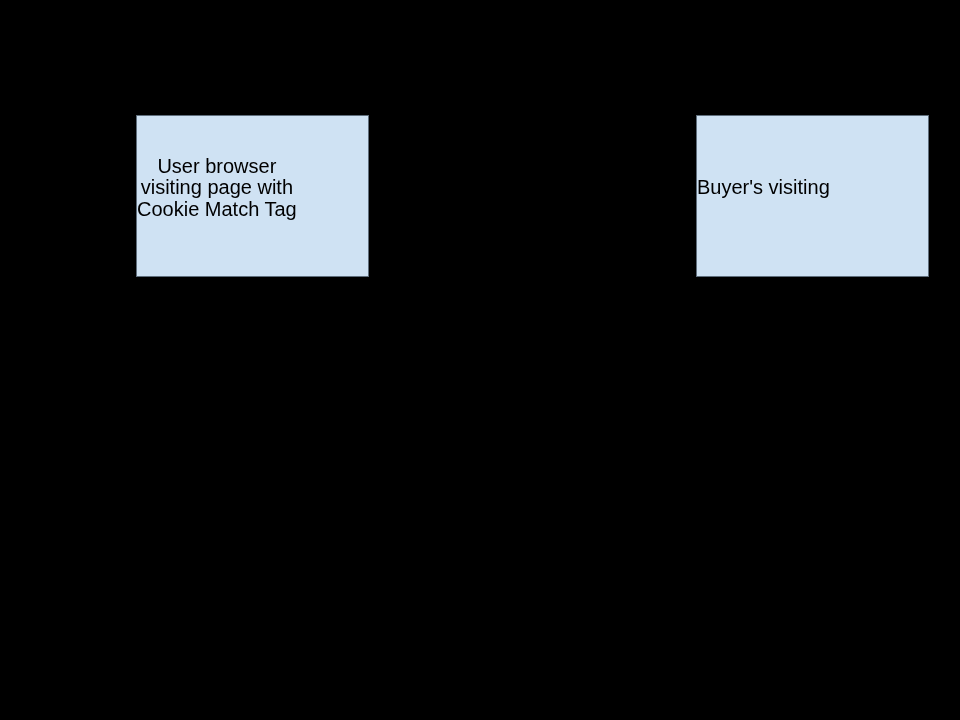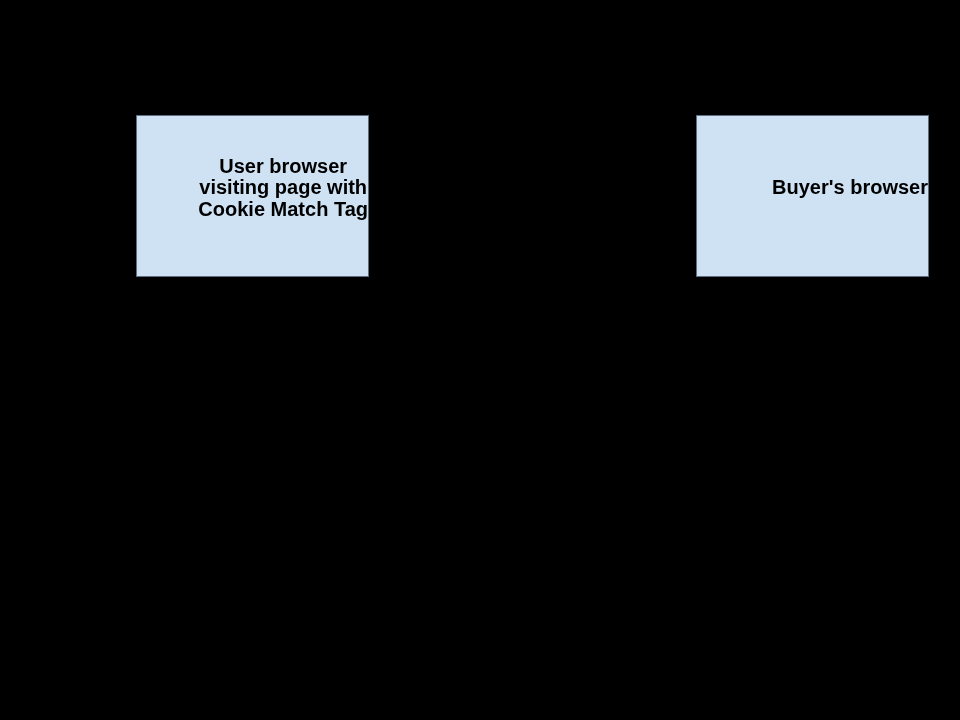--- a/index.html
+++ b/index.html
@@ -17,22 +17,21 @@
     background: var(--bg);
     overflow: hidden;
     font-family: "Liberation Sans", sans-serif;
   }
   .diagram-node {
     position: absolute;
     background: var(--box-fill);
     border: 1px solid var(--box-border);
     display: flex;
     align-items: center;
-    justify-content: flex-end;
-    font-weight: bold;
+    justify-content: flex-start;
   }
   .node-label {
     color: var(--text);
     font-size: 20px;
     line-height: 21.5px;
     text-align: center;
     white-space: pre-line;
     transform: translateY(-8px);
   }
   #node-user-browser   { left: 136px; top: 115px; width: 233px; height: 162px; }
@@ -44,17 +43,17 @@
 
 <div class="diagram-canvas" style="position:absolute; inset:0;">
 
   <div id="node-user-browser" class="diagram-node">
     <span class="node-label">User browser
 visiting page with
 Cookie Match Tag</span>
   </div>
 
   <div id="node-buyer-service" class="diagram-node">
-    <span class="node-label">Buyer's browser</span>
+    <span class="node-label">Buyer's visiting</span>
   </div>
 
 
 </div>
 
 </body></html>

